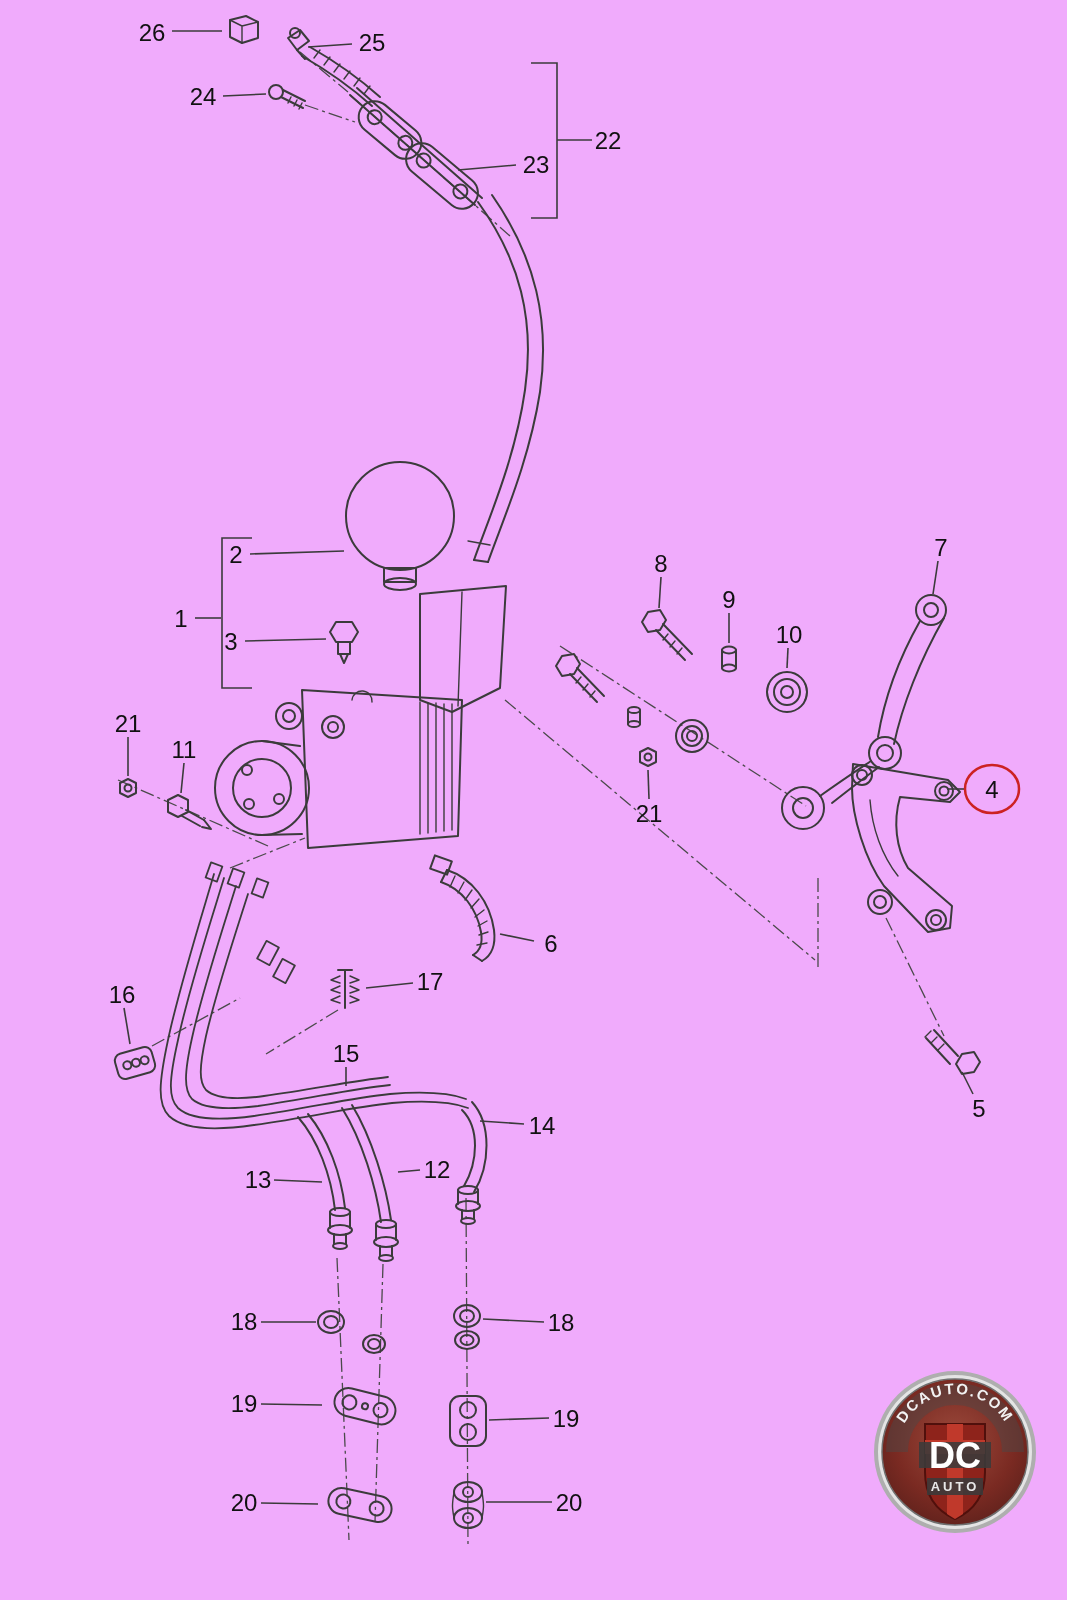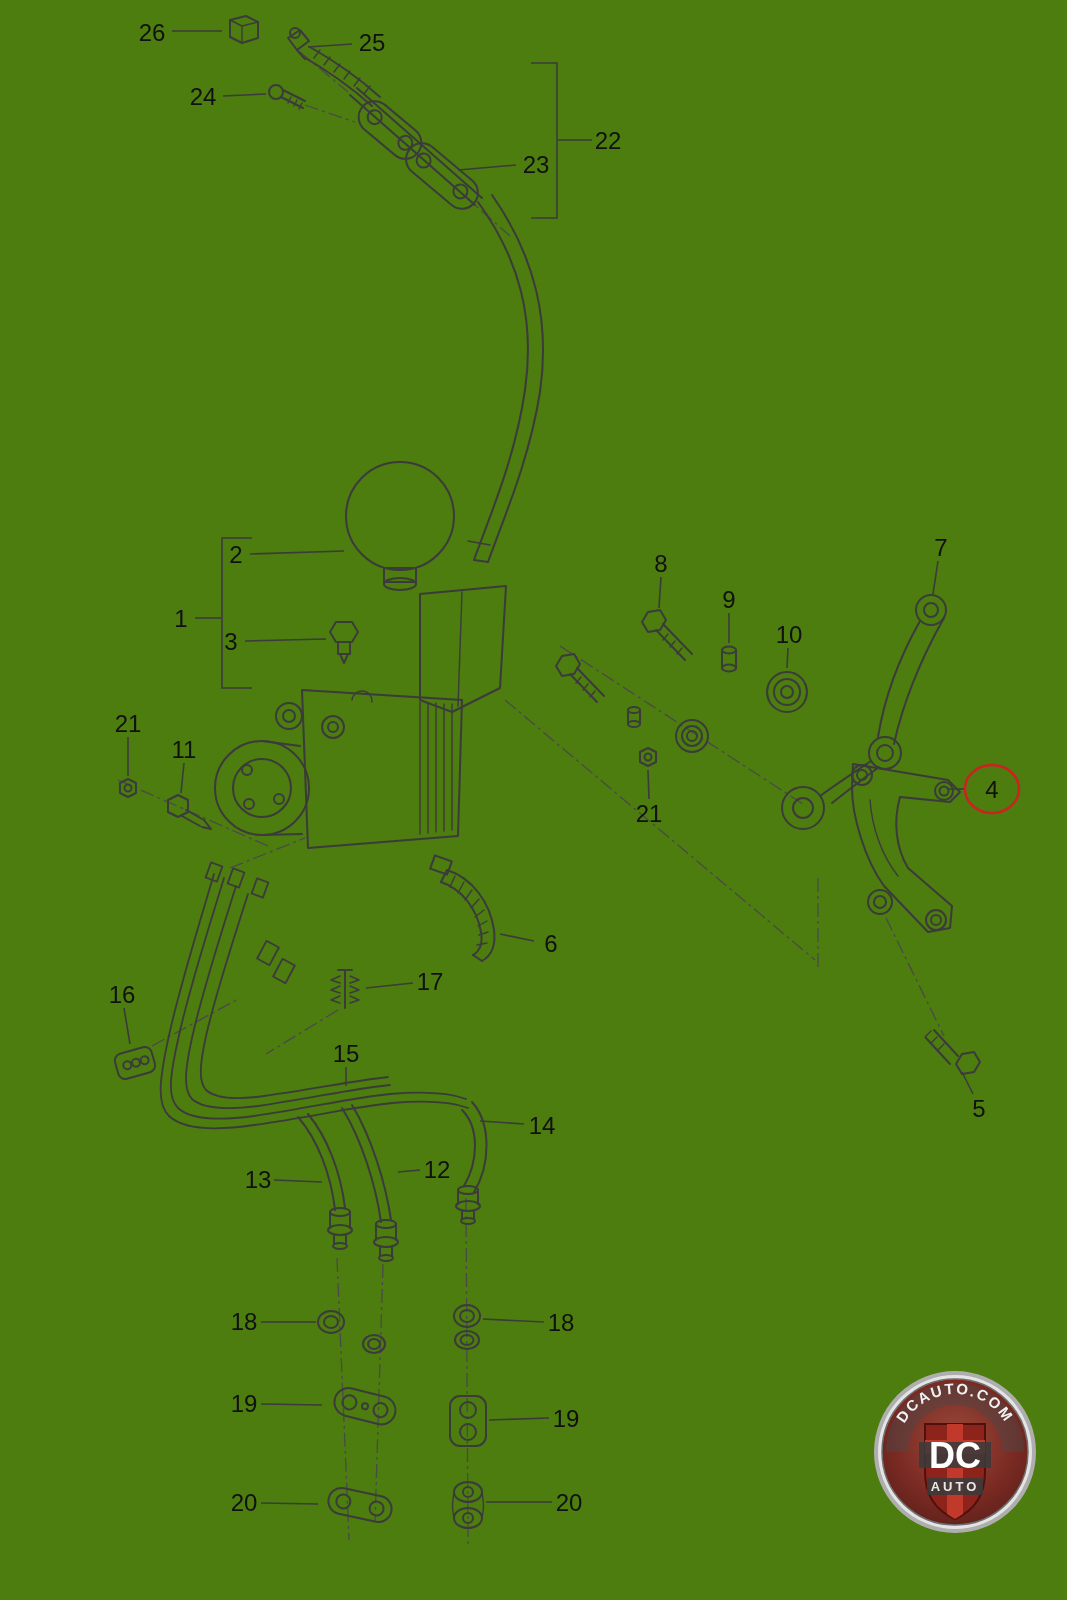--- a/index.html
+++ b/index.html
@@ -1,16 +1,16 @@
 <!DOCTYPE html>
 <html><head>
 <meta charset="utf-8">
 <style>
   html,body{margin:0;padding:0;background:#ffffff;}
-  .page{width:1067px;height:1600px;position:relative;background:#4d7c0f;overflow:hidden;}
+  .page{width:1067px;height:1600px;position:relative;background:#f0abfc;overflow:hidden;}
   svg{display:block;}
   #art{stroke:#3b3b3b;fill:none;stroke-width:2;stroke-linecap:round;stroke-linejoin:round;}
   #art .thin{stroke-width:1.4;}
   #centerlines path{stroke:#4a4a4a;stroke-width:1.3;fill:none;stroke-dasharray:14 4 3 4;}
   #callouts-layer text{font-family:"Liberation Sans",sans-serif;font-size:24px;fill:#111;text-anchor:middle;dominant-baseline:central;}
   #callouts-layer polyline{fill:none;stroke:#3b3b3b;stroke-width:1.6;}
   .logo-site{font-family:"Liberation Sans",sans-serif;font-size:15px;font-weight:bold;fill:#f2f2f2;letter-spacing:2px;}
   .logo-dc{font-family:"Liberation Sans",sans-serif;font-size:36px;font-weight:bold;fill:#ffffff;text-anchor:middle;}
   .logo-auto{font-family:"Liberation Sans",sans-serif;font-size:13px;font-weight:bold;fill:#e8e8e8;text-anchor:middle;letter-spacing:3px;}
 </style>

